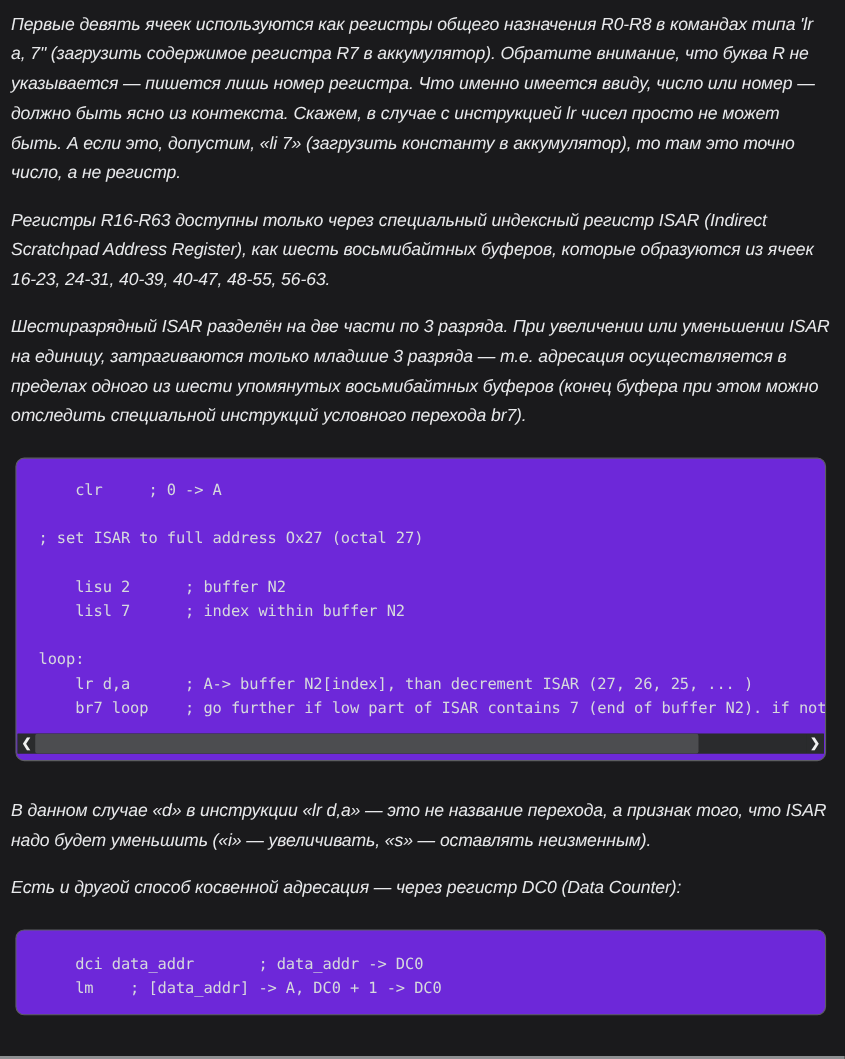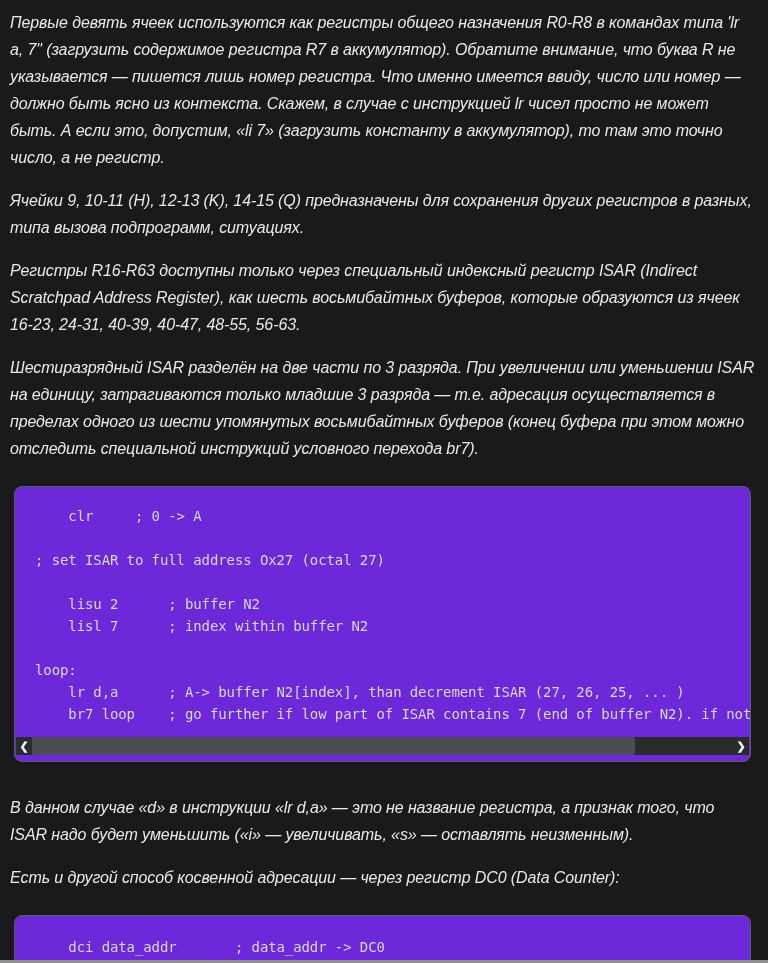--- a/index.html
+++ b/index.html
@@ -80,21 +80,20 @@
     background: #8e9092;
   }
 </style>
 </head>
 <body>
 
 <div class="article">
 
   <p>Первые девять ячеек используются как регистры общего назначения R0-R8 в командах типа 'lr a, 7" (загрузить содержимое регистра R7 в аккумулятор). Обратите внимание, что буква R не указывается — пишется лишь номер регистра. Что именно имеется ввиду, число или номер — должно быть ясно из контекста. Скажем, в случае с инструкцией lr чисел просто не может быть. А если это, допустим, «li 7» (загрузить константу в аккумулятор), то там это точно число, а не регистр.</p>
 
-  <p>Ячейки 9, 10-11 (H), 12-13 (K), 14-15 (Q) предназначены для сохранения других регистров в разных, типа вызова подпрограмм, ситуациях.</p>
 
   <p>Регистры R16-R63 доступны только через специальный индексный регистр ISAR (Indirect Scratchpad Address Register), как шесть восьмибайтных буферов, которые образуются из ячеек 16-23, 24-31, 40-39, 40-47, 48-55, 56-63.</p>
 
   <p>Шестиразрядный ISAR разделён на две части по 3 разряда. При увеличении или уменьшении ISAR на единицу, затрагиваются только младшие 3 разряда — т.е. адресация осуществляется в пределах одного из шести упомянутых восьмибайтных буферов (конец буфера при этом можно отследить специальной инструкций условного перехода br7).</p>
 
   <div class="code-block">
     <pre>    clr     ; 0 -&gt; A
 
 ; set ISAR to full address Ox27 (octal 27)
 
@@ -110,23 +109,23 @@
       </div>
       <div class="scroll-track">
         <div class="scroll-thumb" id="thumb1" style="width: 86%;"></div>
       </div>
       <div class="scroll-btn">
         <span>❯</span>
       </div>
     </div>
   </div>
 
-  <p>В данном случае «d» в инструкции «lr d,a» — это не название регистра, а признак того, что ISAR надо будет уменьшить («i» — увеличивать, «s» — оставлять неизменным).</p>
+  <p>В данном случае «d» в инструкции «lr d,a» — это не название перехода, а признак того, что ISAR надо будет уменьшить («i» — увеличивать, «s» — оставлять неизменным).</p>
 
-  <p>Есть и другой способ косвенной адресации — через регистр DC0 (Data Counter):</p>
+  <p>Есть и другой способ косвенной адресация — через регистр DC0 (Data Counter):</p>
 
   <div class="code-block clipped">
     <pre>    dci data_addr       ; data_addr -&gt; DC0
     lm    ; [data_addr] -&gt; A, DC0 + 1 -&gt; DC0</pre>
   </div>
 
 </div>
 
 <div class="bottom-strip"></div>
 

